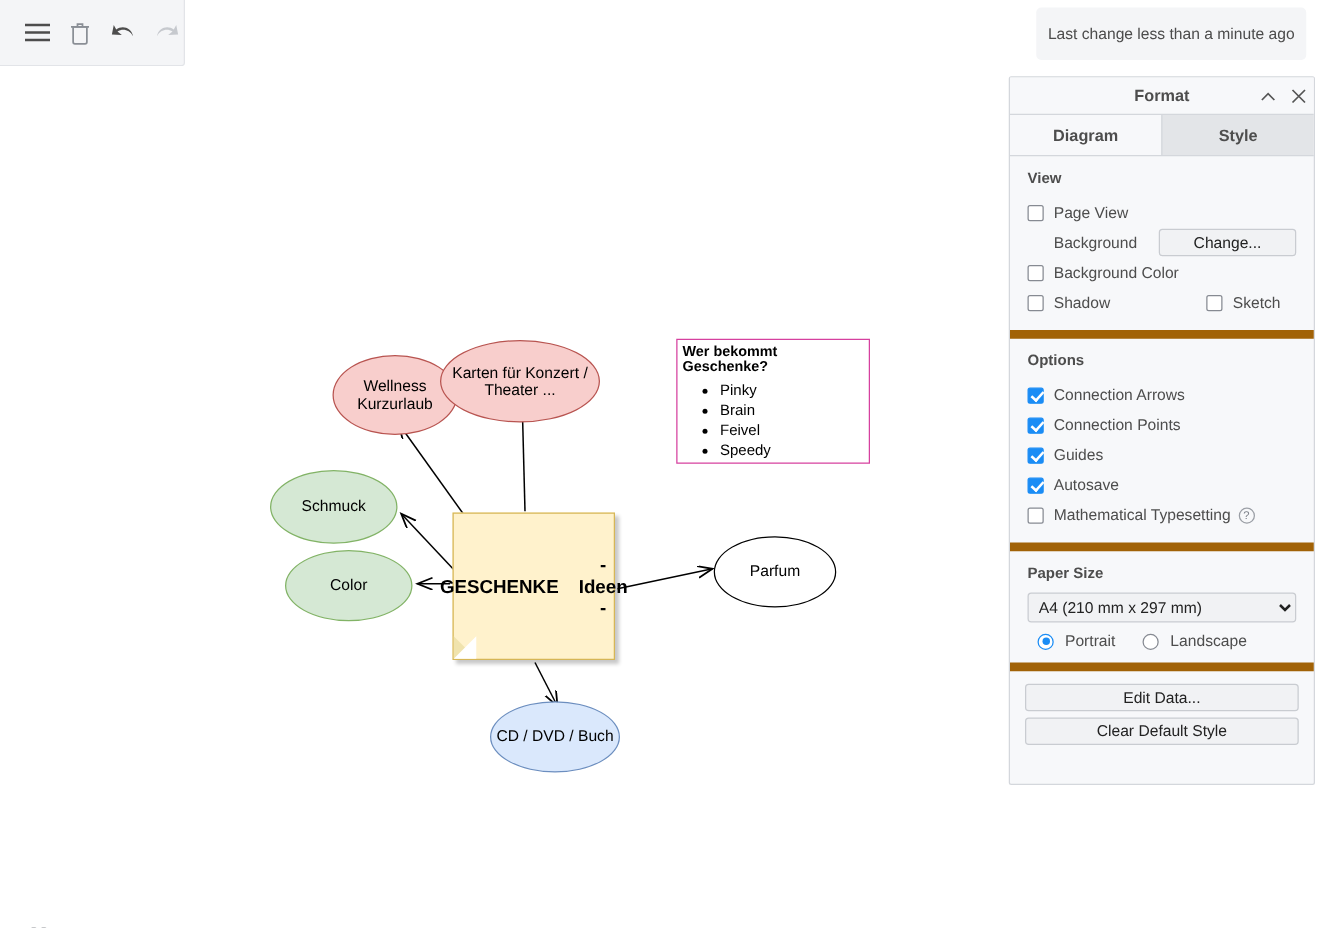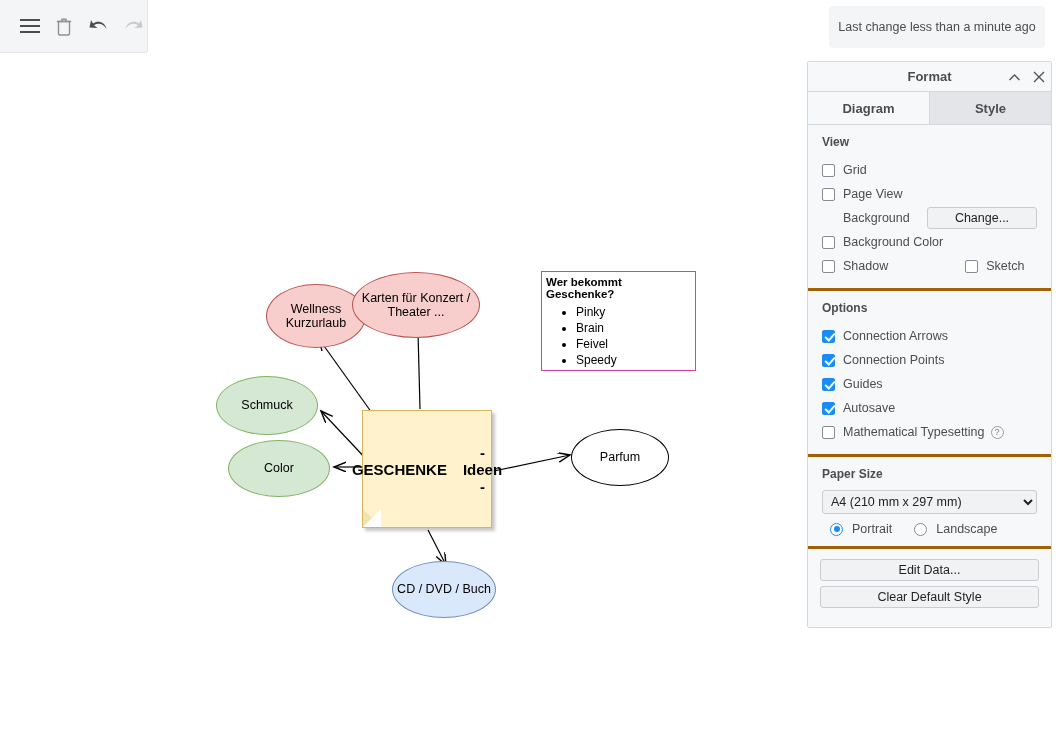--- a/index.html
+++ b/index.html
@@ -140,21 +140,21 @@
   }
   .fmt-hdr-btns { position: absolute; right: 6px; top: 0; height: 30px; display: flex; align-items: center; gap: 12px; }
   .hdr-icon { cursor: pointer; color: #555; display: flex; align-items: center; }
   .fmt-tabs { display: flex; height: 33px; border-bottom: 1px solid #d4d7dc; }
   .fmt-tab {
     flex: 1; display: flex; align-items: center; justify-content: center;
     font-size: 13px; font-weight: bold; color: #4d4d4d; cursor: pointer;
   }
   .fmt-tab.active { background: #f7f8fa; }
   .fmt-tab.inactive { background: #e3e5e8; border-left: 1px solid #d4d7dc; }
-  .sect { padding: 10px 14px 10px 14px; border-bottom: 3px solid #a16207; }
+  .sect { padding: 10px 14px 10px 14px; border-bottom: 7px solid #a16207; }
   .sect-title { font-size: 12px; font-weight: bold; color: #4d4d4d; margin-bottom: 9px; }
   .row { display: flex; align-items: center; height: 24px; font-size: 12.5px; color: #4d4d4d; }
   .cb {
     width: 13px; height: 13px; border: 1px solid #868a92; background: #fff;
     border-radius: 2px; margin-right: 8px; flex: 0 0 auto; cursor: pointer;
     position: relative;
   }
   .cb.checked { background: #1a8cf5; border-color: #1a8cf5; }
   .cb.checked:after {
     content: ""; position: absolute; left: 4px; top: 0px;
@@ -378,24 +378,20 @@
         <span>Diagram</span>
       </div>
       <div class="fmt-tab inactive">
         <span>Style</span>
       </div>
     </div>
 
     <div class="sect">
       <div class="sect-title">View</div>
 
-      <div class="row">
-        <span class="cb"></span>
-        <span>Grid</span>
-      </div>
 
       <div class="row">
         <span class="cb"></span>
         <span>Page View</span>
       </div>
 
       <div class="row">
         <span class="lbl-inline">Background</span>
         <button class="btn" id="btn-change">Change...</button>
       </div>

